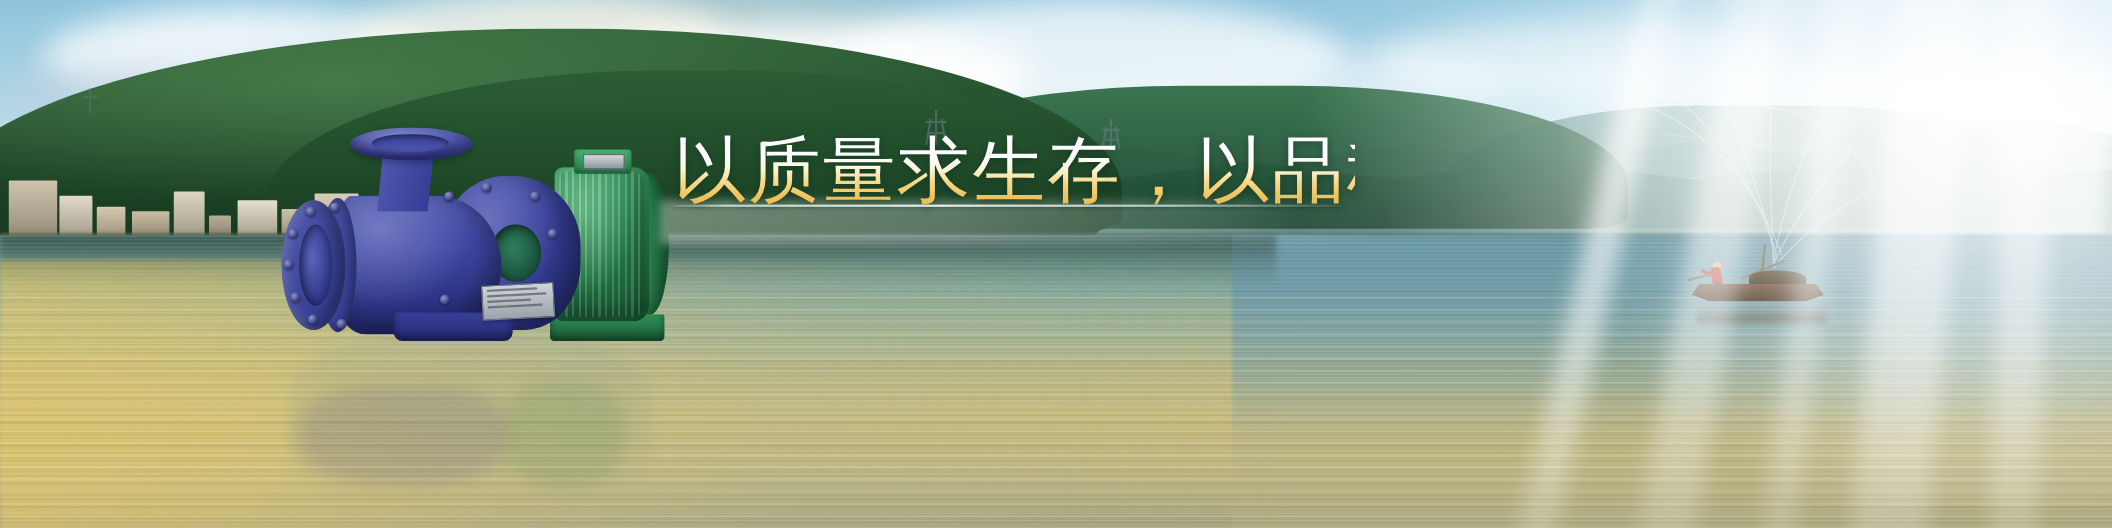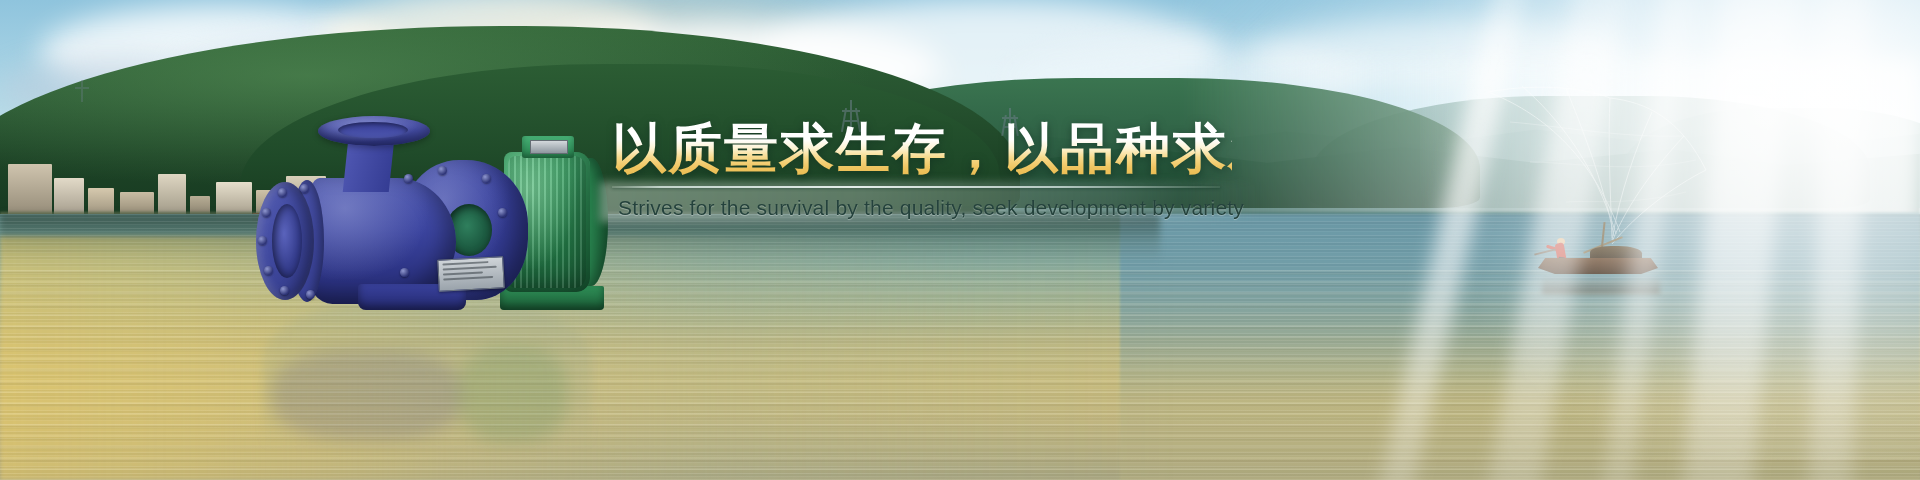--- a/index.html
+++ b/index.html
@@ -398,22 +398,22 @@
   .rb-blue{left:10px;top:10px;width:190px;height:90px;background:rgba(52,62,140,.30);filter:blur(7px);}
   .rb-green{left:196px;top:8px;width:110px;height:96px;background:rgba(40,120,78,.28);filter:blur(7px);}
 
   
   .textblock{
     position:absolute;left:612px;top:120px;width:620px;height:132px;
   }
   .headline{
     margin:0;
     font-family:"Liberation Sans","DejaVu Sans",sans-serif;
-    font-size:54px;
-    font-weight:700;
+    font-size:66px;
+    font-weight:400;
     letter-spacing:2px;
     line-height:1.05;
     white-space:nowrap;
     background:linear-gradient(to bottom,
       #ffffff 0%,
       #ffffff 34%,
       #fdf3d2 50%,
       #f7d98a 66%,
       #efc45f 84%,
       #e9bb50 100%);
@@ -637,16 +637,15 @@
     <div class="ray r4"></div>
     <div class="ray r5"></div>
   </div>
   <div class="glow-corner"></div>
 
   <div class="sub-band"></div>
 
   <div class="textblock">
     <h1 class="headline">以质量求生存，以品种求发展</h1>
     <div class="divider"></div>
-    <p class="subtitle">Strives for the survival by the quality, seek development by variety</p>
   </div>
 
 </div>
 
 </body></html>

